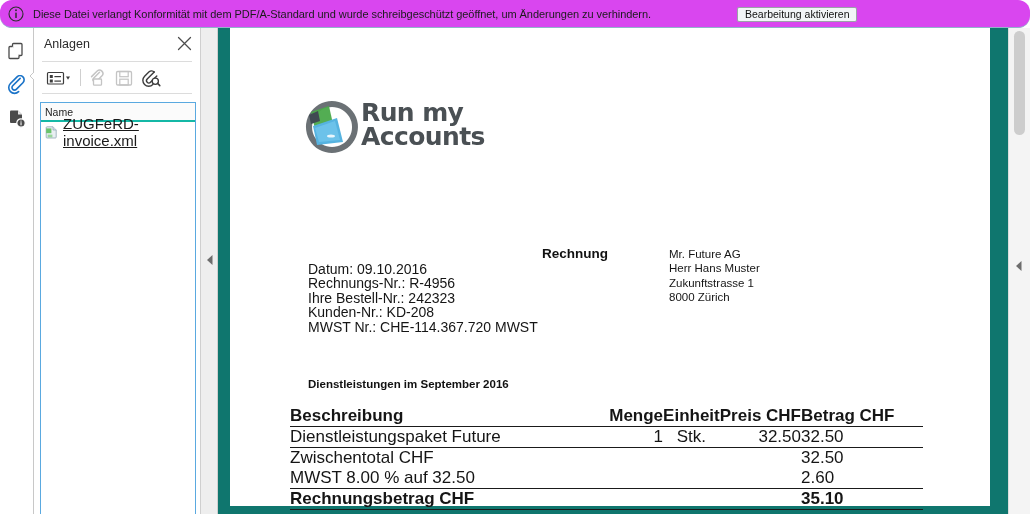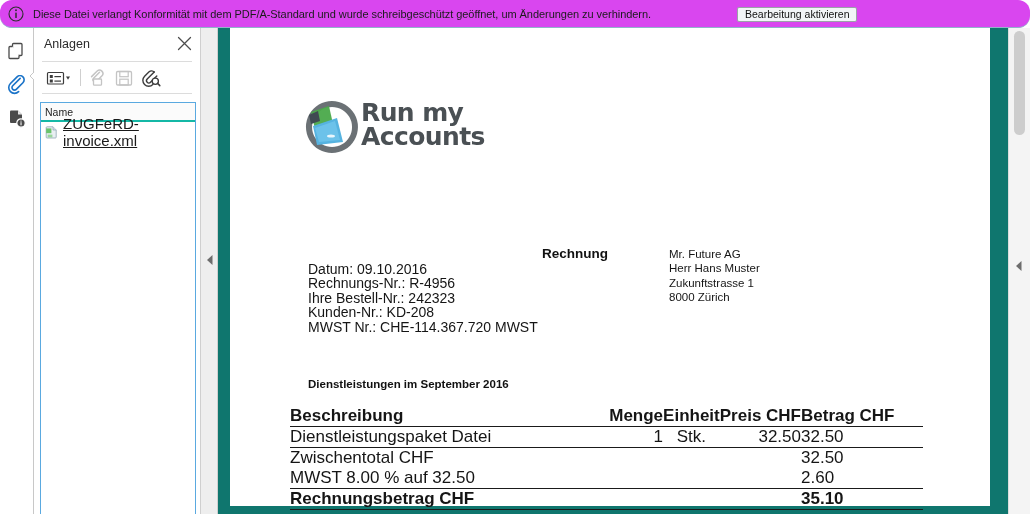--- a/index.html
+++ b/index.html
@@ -505,21 +505,21 @@
           <tr>
             <th class="col-desc">Beschreibung</th>
             <th class="col-qty">Menge</th>
             <th class="col-unit">Einheit</th>
             <th class="col-price">Preis CHF</th>
             <th class="col-amount">Betrag CHF</th>
           </tr>
         </thead>
         <tbody>
           <tr class="row-item">
-            <td class="col-desc">Dienstleistungspaket Datei</td>
+            <td class="col-desc">Dienstleistungspaket Future</td>
             <td class="col-qty">1</td>
             <td class="col-unit">Stk.</td>
             <td class="col-price">32.50</td>
             <td class="col-amount">32.50</td>
           </tr>
           <tr class="row-sub">
             <td class="col-desc">Zwischentotal CHF</td>
             <td class="col-qty"></td>
             <td class="col-unit"></td>
             <td class="col-price"></td>

